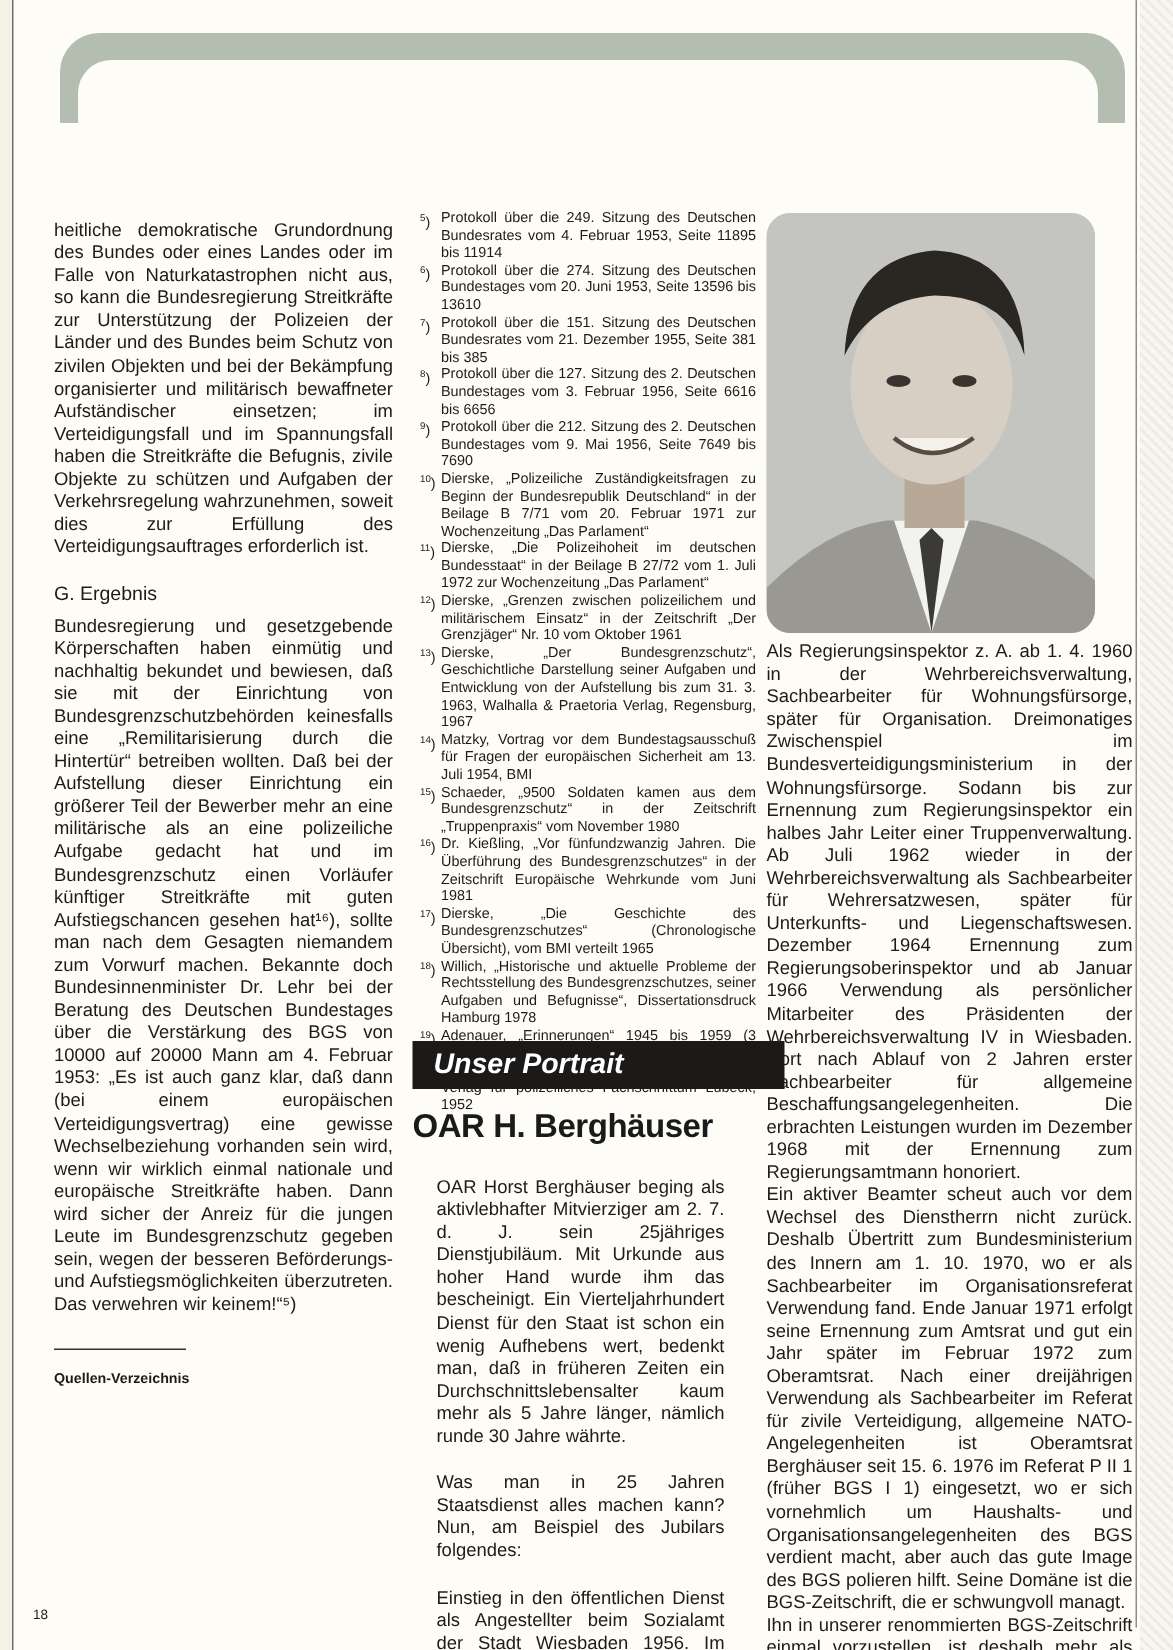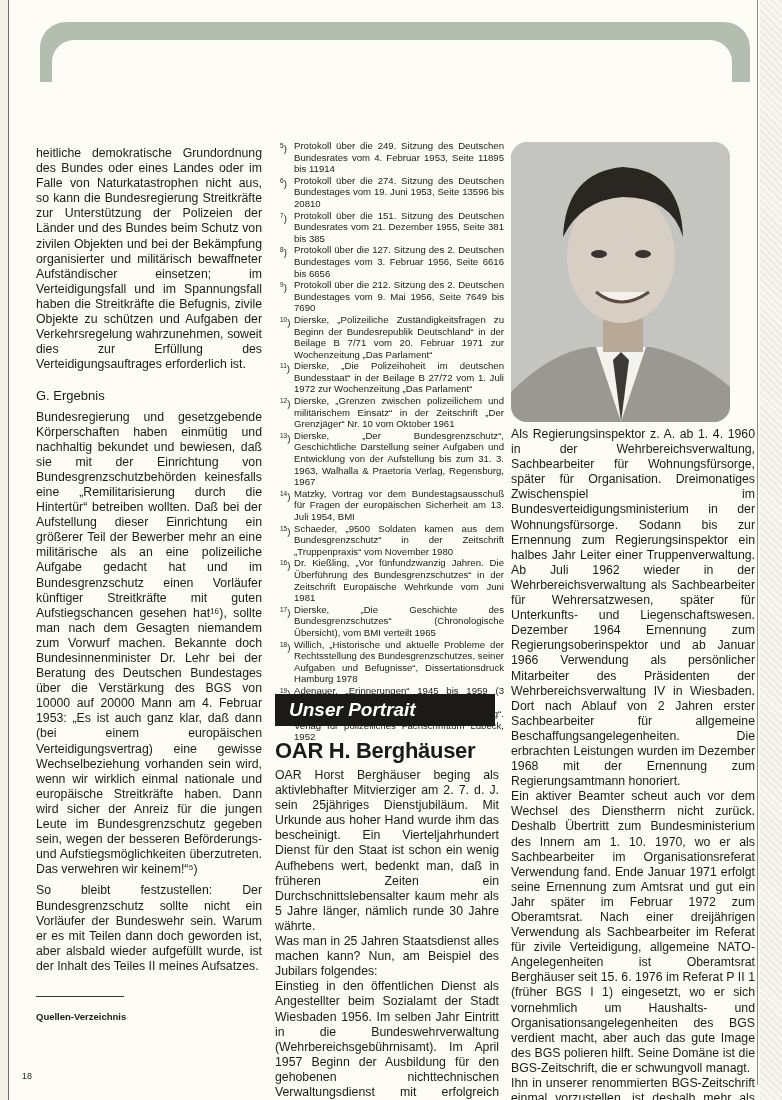--- a/index.html
+++ b/index.html
@@ -18,51 +18,50 @@
   #col1 { left:36px; top:146px; width:226px; }
   #col2 { left:280px; top:140px; width:224px; }
   #col3 { left:511px; top:427px; width:244px; }
   .heading { font-weight:normal; font-size:13px; margin:16px 0 6px 0; }
   .rule { width:88px; height:1px; background:#333; margin:22px 0 12px 0; }
   .src-title { font-weight:bold; font-size:9.5px; margin:0 0 10px 0; }
   .fn { font-size:9.6px; line-height:11.6px; position:relative; padding-left:14px; text-align:justify; }
   .fn .num { position:absolute; left:0; top:0; }
   .fn .num sup { font-size:6.5px; }
   .page-num { position:absolute; left:22px; top:1071px; font-size:9px; }
-  .banner { position:absolute; left:275px; top:694px; width:220px; height:32px; background:#1c1a18;
+  .banner { position:absolute; left:275px; top:694px; width:248px; height:32px; background:#1c1a18;
             color:#fff; font-weight:bold; font-style:italic; font-size:19px; line-height:32px; padding-left:14px; box-sizing:border-box; }
   .portrait-title { position:absolute; left:275px; top:738px; font-size:22px; font-weight:900; color:#1a1a1a; letter-spacing:-0.3px; }
   #col2b { left:275px; top:768px; width:224px; font-size:12.3px; line-height:15.1px; }
-  #col2b p { margin:0; }
+  #col2b p { margin:16px; }
   .photo { position:absolute; left:511px; top:142px; width:219px; height:280px; border-radius:16px; overflow:hidden;
            background:linear-gradient(135deg,#c8c8c4 0%,#b6b6b2 100%); }
 </style>
 </head>
 <body>
 
 <div class="page"></div>
 <div class="divider-line"></div>
 <div class="right-edge"></div>
 <div class="header-band"></div>
 <div class="header-inner"></div>
 
 <div class="col" id="col1">
   <p>heitliche demokratische Grundordnung des Bundes oder eines Landes oder im Falle von Naturkatastrophen nicht aus, so kann die Bundesregierung Streitkräfte zur Unterstützung der Polizeien der Länder und des Bundes beim Schutz von zivilen Objekten und bei der Bekämpfung organisierter und militärisch bewaffneter Aufständischer einsetzen; im Verteidigungsfall und im Spannungsfall haben die Streitkräfte die Befugnis, zivile Objekte zu schützen und Aufgaben der Verkehrsregelung wahrzunehmen, soweit dies zur Erfüllung des Verteidigungsauftrages erforderlich ist.</p>
   <div class="heading">G. Ergebnis</div>
   <p>Bundesregierung und gesetzgebende Körperschaften haben einmütig und nachhaltig bekundet und bewiesen, daß sie mit der Einrichtung von Bundesgrenzschutzbehörden keinesfalls eine „Remilitarisierung durch die Hintertür“ betreiben wollten. Daß bei der Aufstellung dieser Einrichtung ein größerer Teil der Bewerber mehr an eine militärische als an eine polizeiliche Aufgabe gedacht hat und im Bundesgrenzschutz einen Vorläufer künftiger Streitkräfte mit guten Aufstiegschancen gesehen hat¹⁶), sollte man nach dem Gesagten niemandem zum Vorwurf machen. Bekannte doch Bundesinnenminister Dr. Lehr bei der Beratung des Deutschen Bundestages über die Verstärkung des BGS von 10000 auf 20000 Mann am 4. Februar 1953: „Es ist auch ganz klar, daß dann (bei einem europäischen Verteidigungsvertrag) eine gewisse Wechselbeziehung vorhanden sein wird, wenn wir wirklich einmal nationale und europäische Streitkräfte haben. Dann wird sicher der Anreiz für die jungen Leute im Bundesgrenzschutz gegeben sein, wegen der besseren Beförderungs- und Aufstiegsmöglichkeiten überzutreten. Das verwehren wir keinem!“⁵)</p>
-  <p>So bleibt festzustellen: Der Bundesgrenzschutz sollte nicht ein Vorläufer der Bundeswehr sein. Warum er es mit Teilen dann doch geworden ist, aber alsbald wieder aufgefüllt wurde, ist der Inhalt des Teiles II meines Aufsatzes.</p>
   <div class="rule"></div>
   <div class="src-title">Quellen-Verzeichnis</div>
 
 </div>
 <div class="page-num">18</div>
 
 <div class="col" id="col2">
   <div class="fn"><span class="num"><sup>5</sup>)</span><span>Protokoll über die 249. Sitzung des Deutschen Bundesrates vom 4. Februar 1953, Seite 11895 bis 11914</span></div>
-  <div class="fn"><span class="num"><sup>6</sup>)</span><span>Protokoll über die 274. Sitzung des Deutschen Bundestages vom 19. Juni 1953, Seite 13596 bis 20810</span></div>
+  <div class="fn"><span class="num"><sup>6</sup>)</span><span>Protokoll über die 274. Sitzung des Deutschen Bundestages vom 20. Juni 1953, Seite 13596 bis 13610</span></div>
   <div class="fn"><span class="num"><sup>7</sup>)</span><span>Protokoll über die 151. Sitzung des Deutschen Bundesrates vom 21. Dezember 1955, Seite 381 bis 385</span></div>
   <div class="fn"><span class="num"><sup>8</sup>)</span><span>Protokoll über die 127. Sitzung des 2. Deutschen Bundestages vom 3. Februar 1956, Seite 6616 bis 6656</span></div>
   <div class="fn"><span class="num"><sup>9</sup>)</span><span>Protokoll über die 212. Sitzung des 2. Deutschen Bundestages vom 9. Mai 1956, Seite 7649 bis 7690</span></div>
   <div class="fn"><span class="num"><sup>10</sup>)</span><span>Dierske, „Polizeiliche Zuständigkeitsfragen zu Beginn der Bundesrepublik Deutschland“ in der Beilage B 7/71 vom 20. Februar 1971 zur Wochenzeitung „Das Parlament“</span></div>
   <div class="fn"><span class="num"><sup>11</sup>)</span><span>Dierske, „Die Polizeihoheit im deutschen Bundesstaat“ in der Beilage B 27/72 vom 1. Juli 1972 zur Wochenzeitung „Das Parlament“</span></div>
   <div class="fn"><span class="num"><sup>12</sup>)</span><span>Dierske, „Grenzen zwischen polizeilichem und militärischem Einsatz“ in der Zeitschrift „Der Grenzjäger“ Nr. 10 vom Oktober 1961</span></div>
   <div class="fn"><span class="num"><sup>13</sup>)</span><span>Dierske, „Der Bundesgrenzschutz“, Geschichtliche Darstellung seiner Aufgaben und Entwicklung von der Aufstellung bis zum 31. 3. 1963, Walhalla &amp; Praetoria Verlag, Regensburg, 1967</span></div>
   <div class="fn"><span class="num"><sup>14</sup>)</span><span>Matzky, Vortrag vor dem Bundestagsausschuß für Fragen der europäischen Sicherheit am 13. Juli 1954, BMI</span></div>
   <div class="fn"><span class="num"><sup>15</sup>)</span><span>Schaeder, „9500 Soldaten kamen aus dem Bundesgrenzschutz“ in der Zeitschrift „Truppenpraxis“ vom November 1980</span></div>
   <div class="fn"><span class="num"><sup>16</sup>)</span><span>Dr. Kießling, „Vor fünfundzwanzig Jahren. Die Überführung des Bundesgrenzschutzes“ in der Zeitschrift Europäische Wehrkunde vom Juni 1981</span></div>

